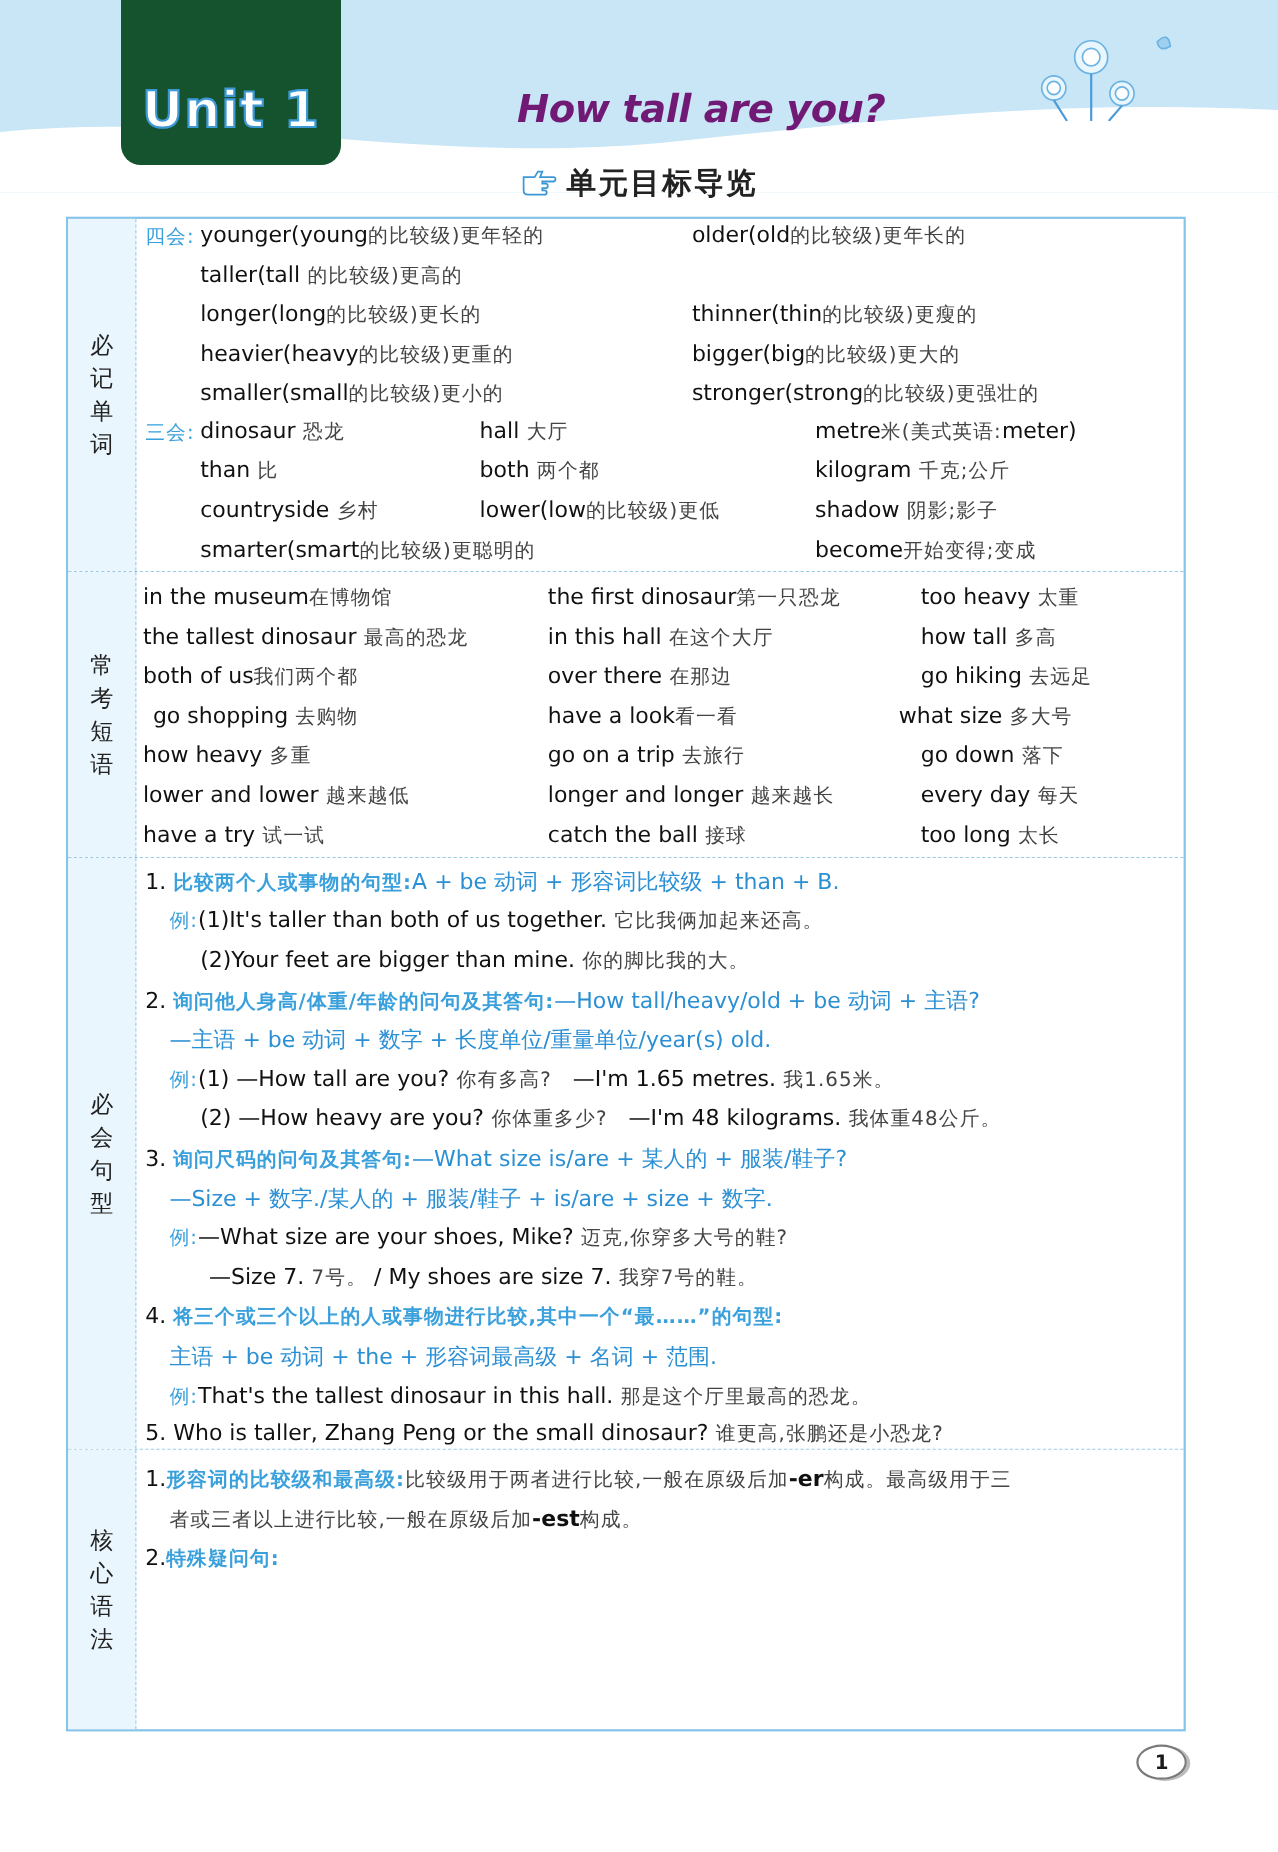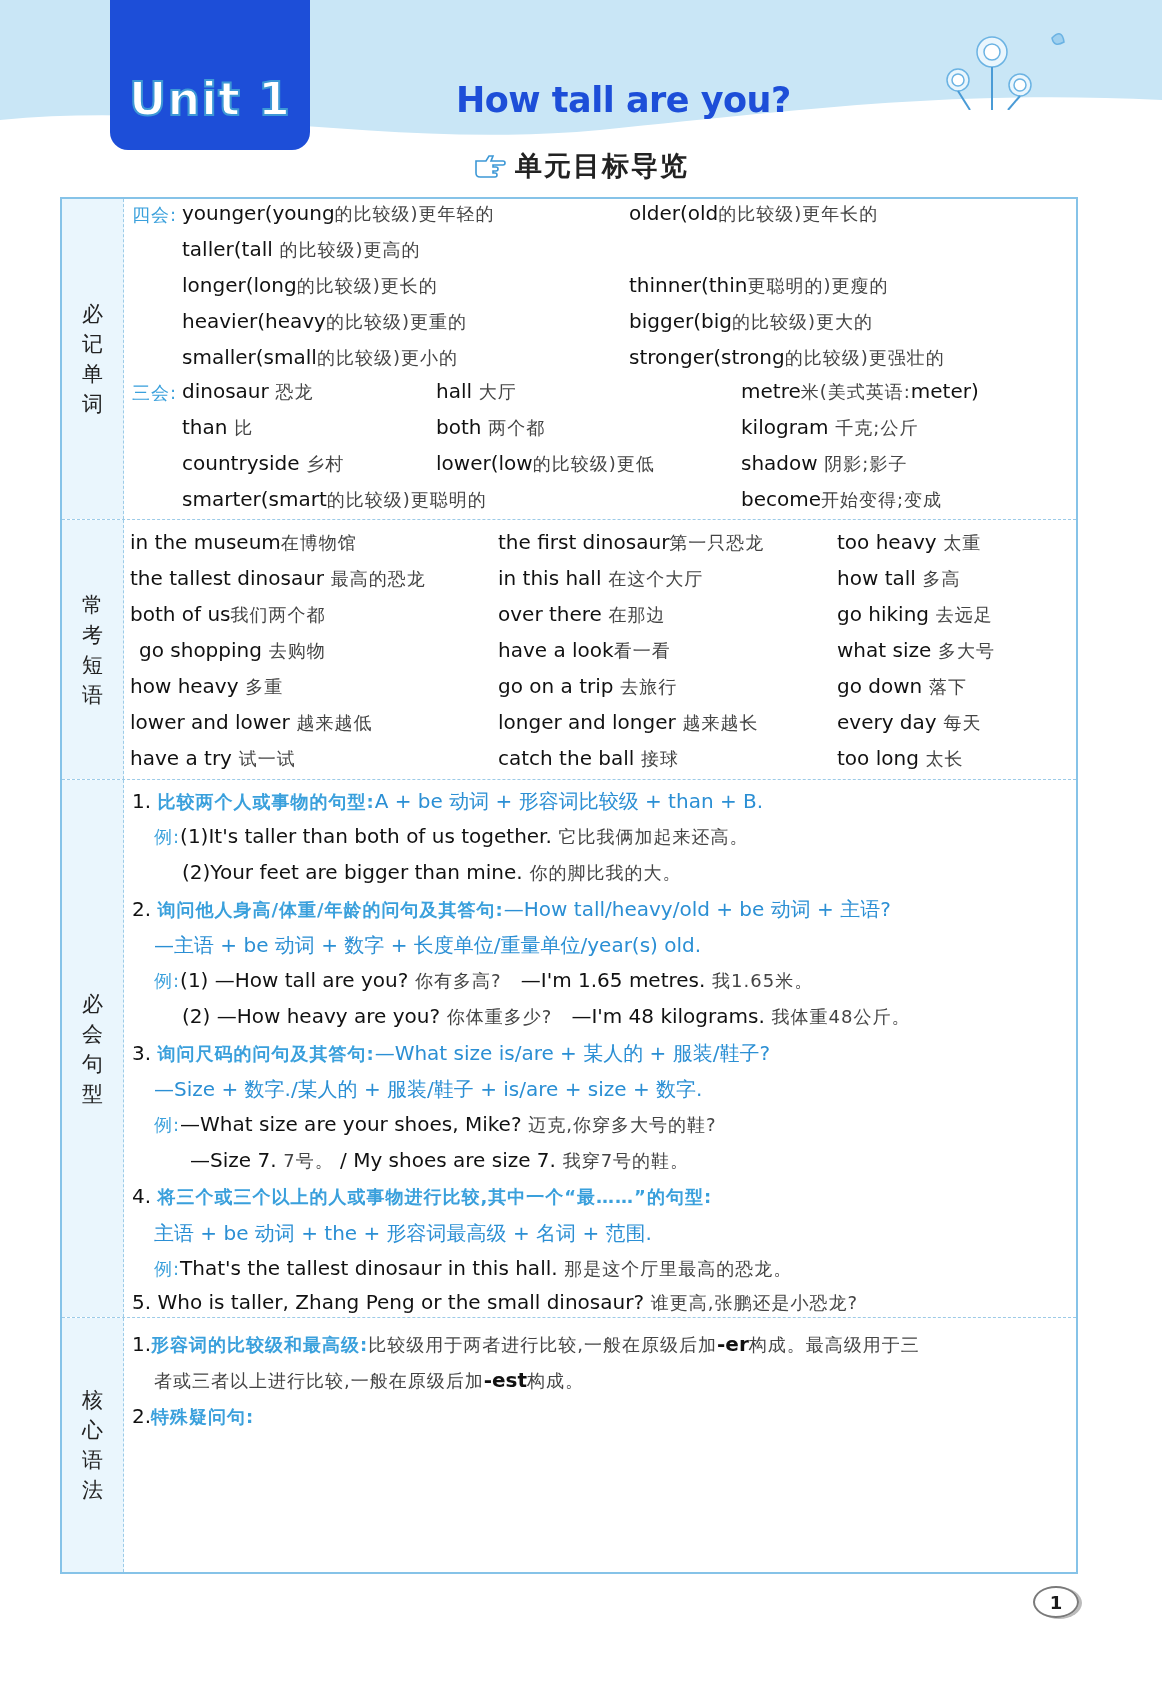--- a/index.html
+++ b/index.html
@@ -7,30 +7,31 @@
     width: 1162px; height: 1684px; background: #ffffff; position: relative; overflow: hidden;
     font-family: "DejaVu Sans", "Liberation Sans", sans-serif; color: #1a1a1a;
   }
   .header-band {
     position: absolute; left: 0; top: 0; width: 1162px; height: 175px;
     background: #c9e6f6; overflow: hidden;
   }
   .header-wave { position: absolute; left: 0; top: 80px; width: 1162px; height: 100px; }
   .unit-tab {
     position: absolute; left: 110px; top: 0; width: 200px; height: 150px;
-    background: #1d4ed8; border-radius: 0 0 18px 18px;
+    background: #14532d; border-radius: 0 0 18px 18px;
     display: flex; align-items: flex-end; justify-content: center; padding-bottom: 24px;
   }
   .unit-tab span {
     font-family: "DejaVu Sans", sans-serif; font-weight: bold; font-size: 46px; color: #ffffff;
     -webkit-text-stroke: 2px #3d98d6; letter-spacing: 1px;
   }
   .page-title {
-    position: absolute; left: 456px; top: 80px; font-size: 35px; font-weight: bold; color: #1d4ed8;
+    position: absolute; left: 470px; top: 80px; font-size: 35px; font-weight: bold; color: #701a75;
     letter-spacing: -0.5px;
+    font-style: italic;
   }
   .flowers { position: absolute; left: 920px; top: 20px; width: 160px; height: 90px; }
   .section-heading {
     position: absolute; left: 0; top: 148px; width: 1162px; text-align: center;
     display: flex; justify-content: center; align-items: center; gap: 8px;
   }
   .section-heading .hand { width: 34px; height: 26px; }
   .section-heading span.h { font-size: 27px; font-weight: bold; color: #222; letter-spacing: 2px; }
 
   .table {
@@ -105,21 +106,21 @@
     </div>
     <div class="row-body">
       <span class="line bluezh" style="left:8px;top:4px;">四会:</span>
 
       <div class="line" style="left:58px;top:2px;"><span class="en">younger</span><span class="en">(young</span><span class="zh">的比较级)更年轻的</span></div>
       <div class="line" style="left:505px;top:2px;"><span class="en">older</span><span class="en">(old</span><span class="zh">的比较级)更年长的</span></div>
 
       <div class="line" style="left:58px;top:38px;"><span class="en">taller</span><span class="en">(tall</span><span class="zh"> 的比较级)更高的</span></div>
 
       <div class="line" style="left:58px;top:74px;"><span class="en">longer</span><span class="en">(long</span><span class="zh">的比较级)更长的</span></div>
-      <div class="line" style="left:505px;top:74px;"><span class="en">thinner</span><span class="en">(thin</span><span class="zh">更聪明的)更瘦的</span></div>
+      <div class="line" style="left:505px;top:74px;"><span class="en">thinner</span><span class="en">(thin</span><span class="zh">的比较级)更瘦的</span></div>
 
       <div class="line" style="left:58px;top:110px;"><span class="en">heavier</span><span class="en">(heavy</span><span class="zh">的比较级)更重的</span></div>
       <div class="line" style="left:505px;top:110px;"><span class="en">bigger</span><span class="en">(big</span><span class="zh">的比较级)更大的</span></div>
 
       <div class="line" style="left:58px;top:146px;"><span class="en">smaller</span><span class="en">(small</span><span class="zh">的比较级)更小的</span></div>
       <div class="line" style="left:505px;top:146px;"><span class="en">stronger</span><span class="en">(strong</span><span class="zh">的比较级)更强壮的</span></div>
 
       <span class="line bluezh" style="left:8px;top:182px;">三会:</span>
       <div class="line" style="left:58px;top:180px;"><span class="en">dinosaur</span><span class="zh"> 恐龙</span></div>
       <div class="line" style="left:312px;top:180px;"><span class="en">hall</span><span class="zh"> 大厅</span></div>
@@ -158,21 +159,21 @@
       <div class="line" style="left:374px;top:46px;"><span class="en">in this hall</span><span class="zh"> 在这个大厅</span></div>
       <div class="line" style="left:374px;top:82px;"><span class="en">over there</span><span class="zh"> 在那边</span></div>
       <div class="line" style="left:374px;top:118px;"><span class="en">have a look</span><span class="zh">看一看</span></div>
       <div class="line" style="left:374px;top:154px;"><span class="en">go on a trip</span><span class="zh"> 去旅行</span></div>
       <div class="line" style="left:374px;top:190px;"><span class="en">longer and longer</span><span class="zh"> 越来越长</span></div>
       <div class="line" style="left:374px;top:226px;"><span class="en">catch the ball</span><span class="zh"> 接球</span></div>
 
       <div class="line" style="left:713px;top:10px;"><span class="en">too heavy</span><span class="zh"> 太重</span></div>
       <div class="line" style="left:713px;top:46px;"><span class="en">how tall</span><span class="zh"> 多高</span></div>
       <div class="line" style="left:713px;top:82px;"><span class="en">go hiking</span><span class="zh"> 去远足</span></div>
-      <div class="line" style="left:713px;top:118px;text-align:right;"><span class="en">what size</span><span class="zh"> 多大号</span></div>
+      <div class="line" style="left:693px;top:118px;text-align:right;"><span class="en">what size</span><span class="zh"> 多大号</span></div>
       <div class="line" style="left:713px;top:154px;"><span class="en">go down</span><span class="zh"> 落下</span></div>
       <div class="line" style="left:713px;top:190px;"><span class="en">every day</span><span class="zh"> 每天</span></div>
       <div class="line" style="left:713px;top:226px;"><span class="en">too long</span><span class="zh"> 太长</span></div>
     </div>
   </div>
 
   <div class="row" style="top:581px;height:538px;">
     <div class="row-label">
       <span>必</span>
       <span>会</span>

